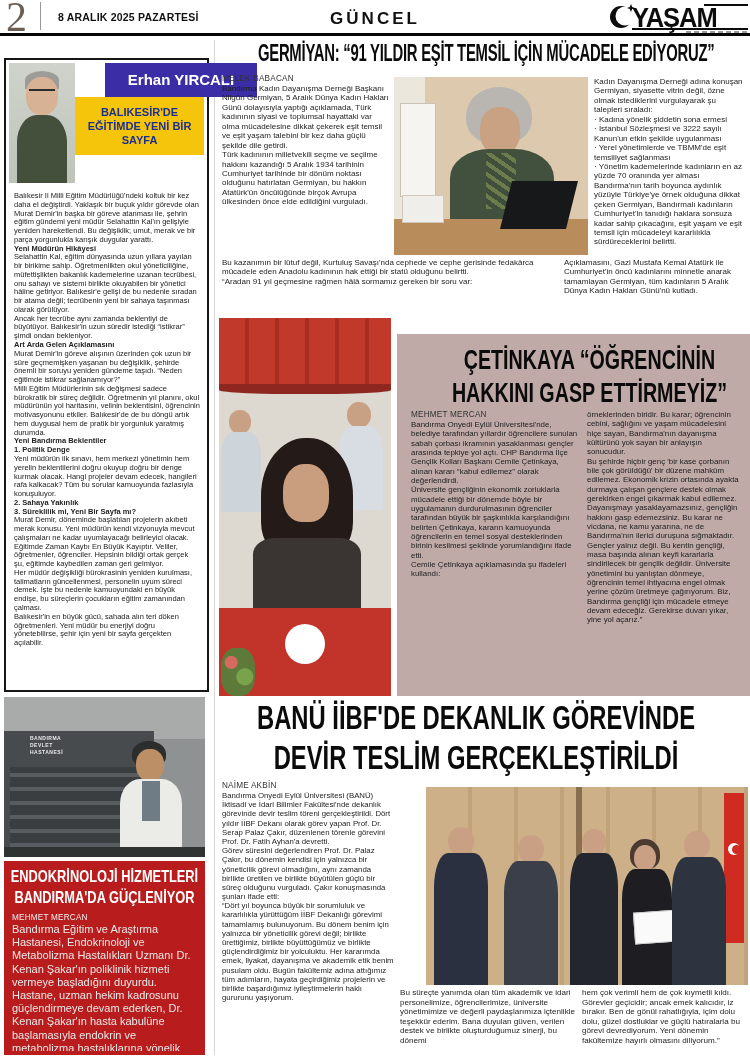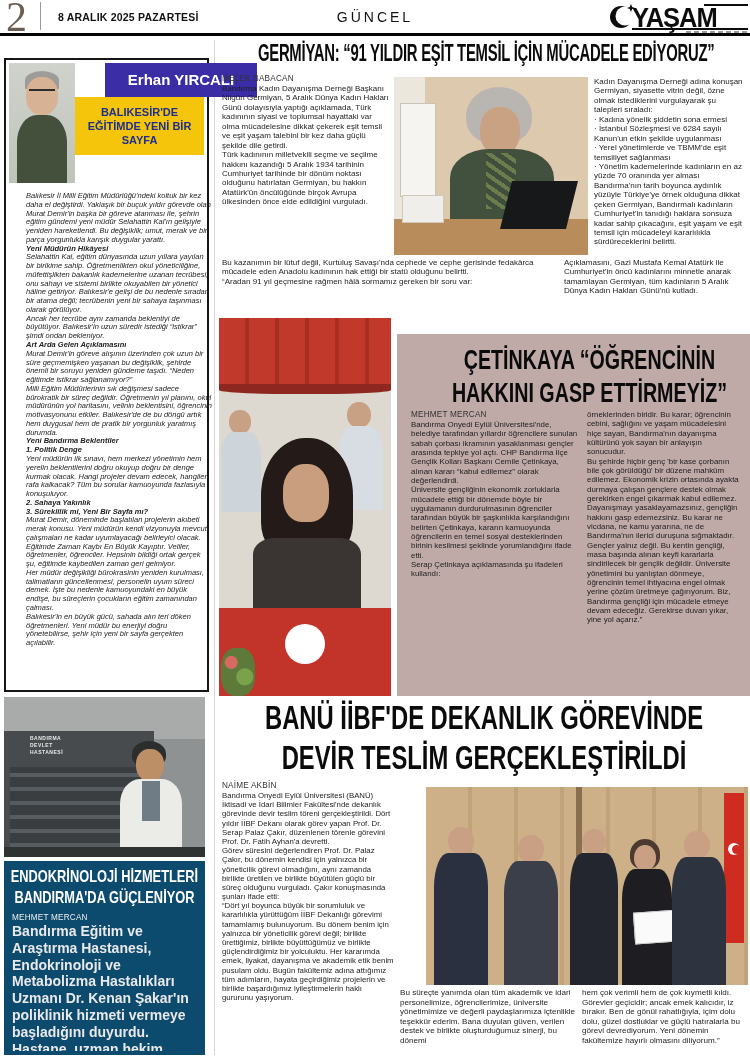--- a/index.html
+++ b/index.html
@@ -3,42 +3,42 @@
 <meta charset="utf-8">
 <style>
   html,body{margin:0;padding:0;background:#e8e8e8;}
   .page{position:relative;width:750px;height:1059px;background:#fff;
         font-family:"Liberation Sans",sans-serif;overflow:hidden;margin:0 auto;}
   .abs{position:absolute;}
   
   .pagenum{font-family:"Liberation Serif",serif;font-size:42px;color:#6b5f55;line-height:1;}
   .hdr-divider{width:1px;background:#999;}
   .hdr-date{font-size:10.5px;font-weight:700;color:#111;letter-spacing:.2px;}
-  .hdr-section{font-size:14px;font-weight:400;color:#111;letter-spacing:3px;}
+  .hdr-section{font-size:17px;font-weight:700;color:#111;letter-spacing:3px;}
   .brand{font-size:25px;font-weight:700;color:#0c0c0c;letter-spacing:-1px;transform:scale(1.02,1.1);transform-origin:left top;display:inline-block;}
   .brand-rule{background:#0c0c0c;height:2px;}
   .brand-sub{height:3px;background:repeating-linear-gradient(90deg,#9a9a9a 0 5px,transparent 5px 8px);}
   .black-rule{background:#050505;}
   .v-rule{background:#d6d6d6;width:1px;}
   
   .body-text{font-size:8px;line-height:1.18;color:#1d1d1d;overflow:hidden;}
   .body-text p{margin:0;}
   .byline{font-size:8.2px;color:#333;letter-spacing:.2px;margin-bottom:1px;}
   .headline-line{display:block;font-weight:700;color:#0b0b0b;white-space:nowrap;}
   
   .col-box{border:2px solid #161616;background:#fff;}
   .col-name-bar{background:#3a2da5;color:#fff;font-weight:700;font-size:15px;text-align:center;line-height:34px;}
   .col-title-bar{background:#f5c50b;color:#1b2f92;font-weight:700;font-size:11px;text-align:center;padding-top:9px;line-height:1.25;}
   .col-body{font-size:7.5px;line-height:1.17;color:#222;overflow:hidden;}
   .col-body p{margin:0;}
   
   .quote-block{background:#bfaaa8;}
   
-  .black-box{background:#0c4a6e;color:#fff;}
-  .black-box .body-text{color:#e9e9e9;font-size:14px;line-height:1.2;font-weight:bold;}
+  .black-box{background:#b91c1c;color:#fff;}
+  .black-box .body-text{color:#e9e9e9;font-size:11px;line-height:1.2;}
   .black-box .byline{color:#efefef;}
   
   .ph{overflow:hidden;position:absolute;}
   .shape{position:absolute;}
 </style>
 </head>
 <body>
 
 <div class="page">
 
@@ -65,21 +65,21 @@
   <div class="abs col-box" style="left:4px;top:58px;width:201px;height:630px;">
 
     <div class="ph" style="left:3px;top:3px;width:66px;height:120px;background:linear-gradient(180deg,#cfd3cb 0%,#bfc4bb 100%);">
       <div class="shape" style="left:16px;top:8px;width:34px;height:18px;background:#9d9c98;border-radius:50% 50% 0 0;"></div>
       <div class="shape" style="left:17px;top:14px;width:32px;height:38px;background:#d8b294;border-radius:45%;"></div>
       <div class="shape" style="left:20px;top:26px;width:26px;height:6px;border-top:2px solid #2c2c2c;"></div>
       <div class="shape" style="left:8px;top:52px;width:50px;height:68px;background:#44503c;border-radius:40% 40% 0 0;"></div>
     </div>
     <div class="abs col-name-bar" style="left:69px;top:3px;width:152px;height:34px;margin-left:30px;">Erhan YIRCALI</div>
     <div class="abs col-title-bar" style="left:69px;top:37px;width:129px;height:49px;">BALIKESİR'DE EĞİTİMDE YENİ BİR SAYFA</div>
-    <div class="abs col-body" style="left:20px;top:132px;width:186px;height:490px;font-style:italic;">
+    <div class="abs col-body" style="left:8px;top:132px;width:186px;height:490px;">
         <p>Balıkesir İl Milli Eğitim Müdürlüğü'ndeki koltuk bir kez daha el değiştirdi. Yaklaşık bir buçuk yıldır görevde olan Murat Demir'in başka bir göreve atanması ile, şehrin eğitim gündemi yeni müdür Selahattin Kal'ın gelişiyle yeniden hareketlendi. Bu değişiklik; umut, merak ve bir parça yorgunlukla karışık duygular yarattı.</p>
         <p style="font-weight: 700;">Yeni Müdürün Hikâyesi</p>
         <p>Selahattin Kal, eğitim dünyasında uzun yıllara yayılan bir birikime sahip. Öğretmenlikten okul yöneticiliğine, müfettişlikten bakanlık kademelerine uzanan tecrübesi, onu sahayı ve sistemi birlikte okuyabilen bir yönetici hâline getiriyor. Balıkesir'e gelişi de bu nedenle sıradan bir atama değil; tecrübenin yeni bir sahaya taşınması olarak görülüyor.</p>
         <p>Ancak her tecrübe aynı zamanda beklentiyi de büyütüyor. Balıkesir'in uzun süredir istediği “istikrar” şimdi ondan bekleniyor.</p>
         <p style="font-weight: 700;">Art Arda Gelen Açıklamasını</p>
         <p>Murat Demir'in göreve alışının üzerinden çok uzun bir süre geçmemişken yaşanan bu değişiklik, şehirde önemli bir soruyu yeniden gündeme taşıdı. “Neden eğitimde istikrar sağlanamıyor?”</p>
         <p>Milli Eğitim Müdürlerinin sık değişmesi sadece bürokratik bir süreç değildir. Öğretmenin yıl planını, okul müdürünün yol haritasını, velinin beklentisini, öğrencinin motivasyonunu etkiler. Balıkesir'de de bu döngü artık hem duygusal hem de pratik bir yorgunluk yaratmış durumda.</p>
         <p style="font-weight: 700;">Yeni Bandırma Beklentiler</p>
         <p style="font-weight: 700;">1. Politik Denge</p>
         <p>Yeni müdürün ilk sınavı, hem merkezi yönetimin hem yerelin beklentilerini doğru okuyup doğru bir denge kurmak olacak. Hangi projeler devam edecek, hangileri rafa kalkacak? Tüm bu sorular kamuoyunda fazlasıyla konuşuluyor.</p>
@@ -112,21 +112,21 @@
     <div class="shape" style="left:56px;top:72px;width:104px;height:76px;background:#41513e;border-radius:38% 38% 0 0;"></div>
     <div class="shape" style="left:92px;top:76px;width:30px;height:56px;background:repeating-linear-gradient(35deg,#6d7c4c 0 4px,#3f4f3c 4px 9px);"></div>
     <div class="shape" style="left:0;top:142px;width:194px;height:36px;background:#b98c5c;"></div>
     <div class="shape" style="left:112px;top:104px;width:66px;height:48px;background:#16181a;transform:skewX(-14deg);"></div>
     <div class="shape" style="left:8px;top:118px;width:40px;height:26px;background:#efeeea;border:1px solid #cfc8bb;"></div>
   </div>
 
   <div class="abs body-text" style="left:594px;top:77px;width:152px;height:178px;">
       <p>Kadın Dayanışma Derneği adına konuşan Germiyan, siyasette vitrin değil, özne olmak istediklerini vurgulayarak şu talepleri sıraladı:</p>
       <p>· Kadına yönelik şiddetin sona ermesi</p>
-      <p>· İstanbul Sözleşmesi ve 6284 sayılı Kanun'un etkin şekilde uygulanması</p>
+      <p>· İstanbul Sözleşmesi ve 3222 sayılı Kanun'un etkin şekilde uygulanması</p>
       <p>· Yerel yönetimlerde ve TBMM'de eşit temsiliyet sağlanması</p>
       <p>· Yönetim kademelerinde kadınların en az yüzde 70 oranında yer alması</p>
       <p>Bandırma'nın tarih boyunca aydınlık yüzüyle Türkiye'ye örnek olduğuna dikkat çeken Germiyan, Bandırmalı kadınların Cumhuriyet'in tanıdığı haklara sonsuza kadar sahip çıkacağını, eşit yaşam ve eşit temsil için mücadeleyi kararlılıkla sürdüreceklerini belirtti.</p>
     </div>
   <div class="abs body-text" style="left:564px;top:258px;width:184px;height:60px;">
       <p>Açıklamasını, Gazi Mustafa Kemal Atatürk ile Cumhuriyet'in öncü kadınlarını minnetle anarak tamamlayan Germiyan, tüm kadınların 5 Aralık Dünya Kadın Hakları Günü'nü kutladı.</p>
     </div>
 
   <div class="ph" style="left:219px;top:318px;width:172px;height:378px;background:#ddd8d0;">
     <div class="shape" style="left:0;top:0;width:172px;height:66px;background:repeating-linear-gradient(90deg,#c0392b 0 26px,#a92e22 26px 30px);"></div>
@@ -145,29 +145,29 @@
 
   <div class="abs quote-block" style="left:397px;top:334px;width:353px;height:362px;">
     <div class="abs" style="left:16px;top:10px;width:353px;text-align:center;">
       <span class="headline-line" style="font-size:24px;transform:scale(0.82,1.12);transform-origin:center top;">ÇETİNKAYA “ÖĞRENCİNİN</span>
       <span class="headline-line" style="font-size:24px;transform:scale(0.82,1.12);transform-origin:center top;margin-top:5px;">HAKKINI GASP ETTİRMEYİZ”</span>
     </div>
     <div class="abs byline" style="left:14px;top:76px;">MEHMET MERCAN</div>
     <div class="abs body-text" style="left:14px;top:86px;width:168px;height:268px;font-size:7.9px;">
         <p>Bandırma Onyedi Eylül Üniversitesi'nde, belediye tarafından yıllardır öğrencilere sunulan sabah çorbası ikramının yasaklanması gençler arasında tepkiye yol açtı. CHP Bandırma İlçe Gençlik Kolları Başkanı Cemile Çetinkaya, alınan kararı “kabul edilemez” olarak değerlendirdi.</p>
         <p>Üniversite gençliğinin ekonomik zorluklarla mücadele ettiği bir dönemde böyle bir uygulamanın durdurulmasının öğrenciler tarafından büyük bir şaşkınlıkla karşılandığını belirten Çetinkaya, kararın kamuoyunda öğrencilerin en temel sosyal desteklerinden birinin kesilmesi şeklinde yorumlandığını ifade etti.</p>
-        <p>Serap Çetinkaya açıklamasında şu ifadeleri kullandı:</p>
+        <p>Cemile Çetinkaya açıklamasında şu ifadeleri kullandı:</p>
       </div>
     <div class="abs body-text" style="left:190px;top:76px;width:152px;height:278px;font-size:7.9px;">
         <p>örneklerinden biridir. Bu karar; öğrencinin cebini, sağlığını ve yaşam mücadelesini hiçe sayan, Bandırma'nın dayanışma kültürünü yok sayan bir anlayışın sonucudur.</p>
         <p>Bu şehirde hiçbir genç 'bir kase çorbanın bile çok görüldüğü' bir düzene mahkûm edilemez. Ekonomik krizin ortasında ayakta durmaya çalışan gençlere destek olmak gerekirken engel çıkarmak kabul edilemez. Dayanışmayı yasaklayamazsınız, gençliğin hakkını gasp edemezsiniz. Bu karar ne vicdana, ne kamu yararına, ne de Bandırma'nın ilerici duruşuna sığmaktadır. Gençler yalnız değil. Bu kentin gençliği, masa başında alınan keyfi kararlarla sindirilecek bir gençlik değildir. Üniversite yönetimini bu yanlıştan dönmeye, öğrencinin temel ihtiyacına engel olmak yerine çözüm üretmeye çağırıyorum. Biz, Bandırma gençliği için mücadele etmeye devam edeceğiz. Gerekirse duvarı yıkar, yine yol açarız.”</p>
       </div>
   </div>
 
-  <div class="abs" style="left:218px;top:700px;width:532px;text-align:center;">
+  <div class="abs" style="left:210px;top:700px;width:532px;text-align:center;">
     <span class="headline-line" style="font-size:28px;transform:scale(0.85,1.18);transform-origin:center top;">BANÜ İİBF'DE DEKANLIK GÖREVİNDE</span>
     <span class="headline-line" style="font-size:28px;transform:scale(0.85,1.18);transform-origin:center top;margin-top:8px;">DEVİR TESLİM GERÇEKLEŞTİRİLDİ</span>
   </div>
   <div class="abs byline" style="left:222px;top:781px;">NAİME AKBİN</div>
   <div class="abs body-text" style="left:222px;top:791px;width:172px;height:266px;font-size:7.8px;">
       <p>Bandırma Onyedi Eylül Üniversitesi (BANÜ) İktisadi ve İdari Bilimler Fakültesi'nde dekanlık görevinde devir teslim töreni gerçekleştirildi. Dört yıldır İİBF Dekanı olarak görev yapan Prof. Dr. Serap Palaz Çakır, düzenlenen törenle görevini Prof. Dr. Fatih Ayhan'a devretti.</p>
       <p>Görev süresini değerlendiren Prof. Dr. Palaz Çakır, bu dönemin kendisi için yalnızca bir yöneticilik görevi olmadığını, aynı zamanda birlikte üretilen ve birlikte büyütülen güçlü bir süreç olduğunu vurguladı. Çakır konuşmasında şunları ifade etti:</p>
       <p>“Dört yıl boyunca büyük bir sorumluluk ve kararlılıkla yürüttüğüm İİBF Dekanlığı görevimi tamamlamış bulunuyorum. Bu dönem benim için yalnızca bir yöneticilik görevi değil; birlikte ürettiğimiz, birlikte büyüttüğümüz ve birlikte güçlendirdiğimiz bir yolculuktu. Her kararımda emek, liyakat, dayanışma ve akademik etik benim pusulam oldu. Bugün fakültemiz adına attığımız tüm adımların, hayata geçirdiğimiz projelerin ve birlikte başardığımız iyileştirmelerin haklı gururunu yaşıyorum.</p>
     </div>
 

